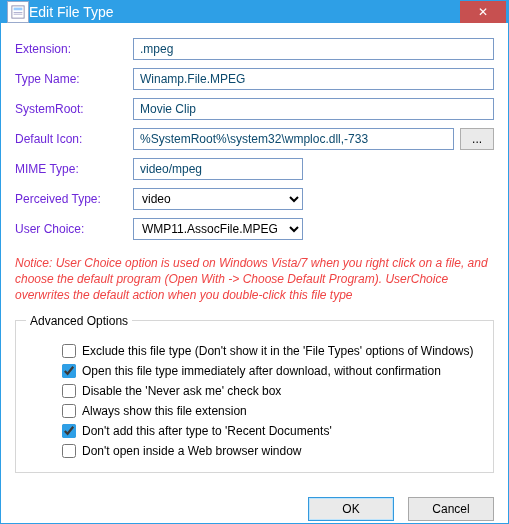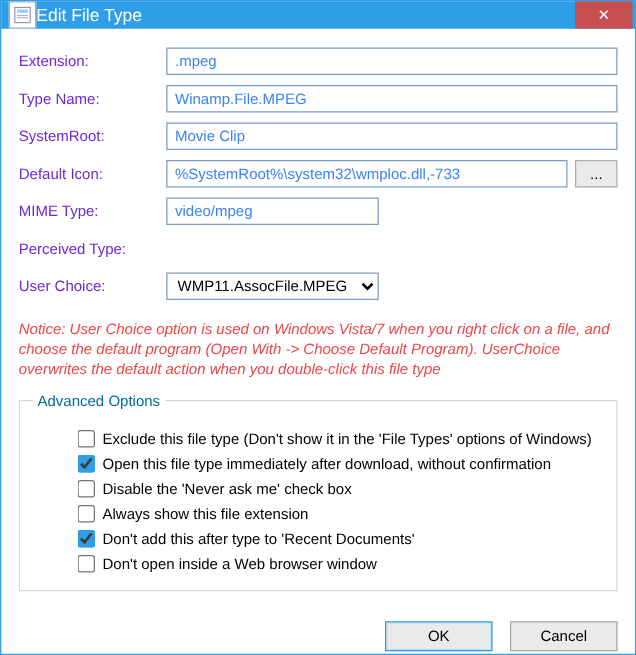--- a/index.html
+++ b/index.html
@@ -7,27 +7,27 @@
 .window { width: 509px; height: 524px; border: 1px solid #2e9fe6; background: #fff; display: flex; flex-direction: column; }
 .titlebar { height: 30px; background: #2e9fe6; display: flex; align-items: center; color: #fff; }
 .titlebar .icon { width: 22px; height: 22px; margin-left: 6px; background: #fff; border: 1px solid #9ac; display:flex; align-items:center; justify-content:center; }
 .titlebar .icon svg { width:14px; height:14px; }
 .titlebar .title { flex: 1; text-align: left; font-size: 14px; color: #fff; }
 .titlebar .close { width: 46px; height: 22px; margin-right: 2px; background: #c75050; color:#fff; display:flex; align-items:center; justify-content:center; font-size:14px; cursor:pointer; }
 .content { flex:1; padding: 14px 14px 10px 14px; display:flex; flex-direction:column; }
 .row { display:flex; align-items:center; margin-bottom: 6px; height: 24px; }
 .row .label { width: 118px; color:#6d28d9; }
 .row .field { flex:1; display:flex; gap:6px; }
-input.text { width: 100%; height: 22px; border: 1px solid #7a9ac7; padding: 2px 6px; background:#fff; color:#3b82f6; outline:none; }
+input.text { width: 100%; height: 22px; border: 1px solid #7a9ac7; padding: 2px 6px; background:#fff; color:#0c4a6e; outline:none; }
 input.narrow { width: 170px; flex:0 0 170px; }
 select.sel { width: 170px; height: 22px; border:1px solid #7a9ac7; background:#fff; padding: 1px 4px; }
 button.browse { width: 38px; height: 22px; border:1px solid #aeaeae; background:#eaeaea; cursor:pointer; }
 .notice { margin: 8px 0 10px 0; line-height: 1.35; color:#ef4444;font-style:italic; }
 fieldset.adv { border:1px solid #d6d6d6; padding: 10px 10px 8px 10px; }
-fieldset.adv legend { padding: 0 4px; color:#0369a1; }
+fieldset.adv legend { padding: 0 4px; color:#000000; }
 .check { display:flex; align-items:center; gap:6px; margin: 6px 0; color:#000;padding-left:36px; }
 .check input { width:14px; height:14px; accent-color:#2e9fe6; cursor:pointer; }
 .footer { display:flex; justify-content:flex-end; gap:14px; padding: 14px 14px 14px 0; }
 button.pbtn { width: 86px; height: 24px; border:1px solid #a8a8a8; background:#eaeaea; cursor:pointer; }
 button.pbtn.default { border:1px solid #3399dd; box-shadow: inset 0 0 0 1px #bde3fb; }
 </style>
 </head>
 <body>
 
 <div class="window">
@@ -74,20 +74,23 @@
       </div>
     </div>
     <div class="row">
       <div class="label">MIME Type:</div>
       <div class="field">
           <input class="text narrow" value="video/mpeg" style="">
         </div>
     </div>
     <div class="row">
       <div class="label">Perceived Type:</div>
+      <div class="field">
+          <select class="sel"><option>video</option></select>
+        </div>
     </div>
     <div class="row">
       <div class="label">User Choice:</div>
       <div class="field">
           <select class="sel"><option>WMP11.AssocFile.MPEG</option></select>
         </div>
     </div>
 
     <div class="notice">Notice: User Choice option is used on Windows Vista/7 when you right click on a file, and choose the default program (Open With -&gt; Choose Default Program). UserChoice overwrites the default action when you double-click this file type</div>
 

